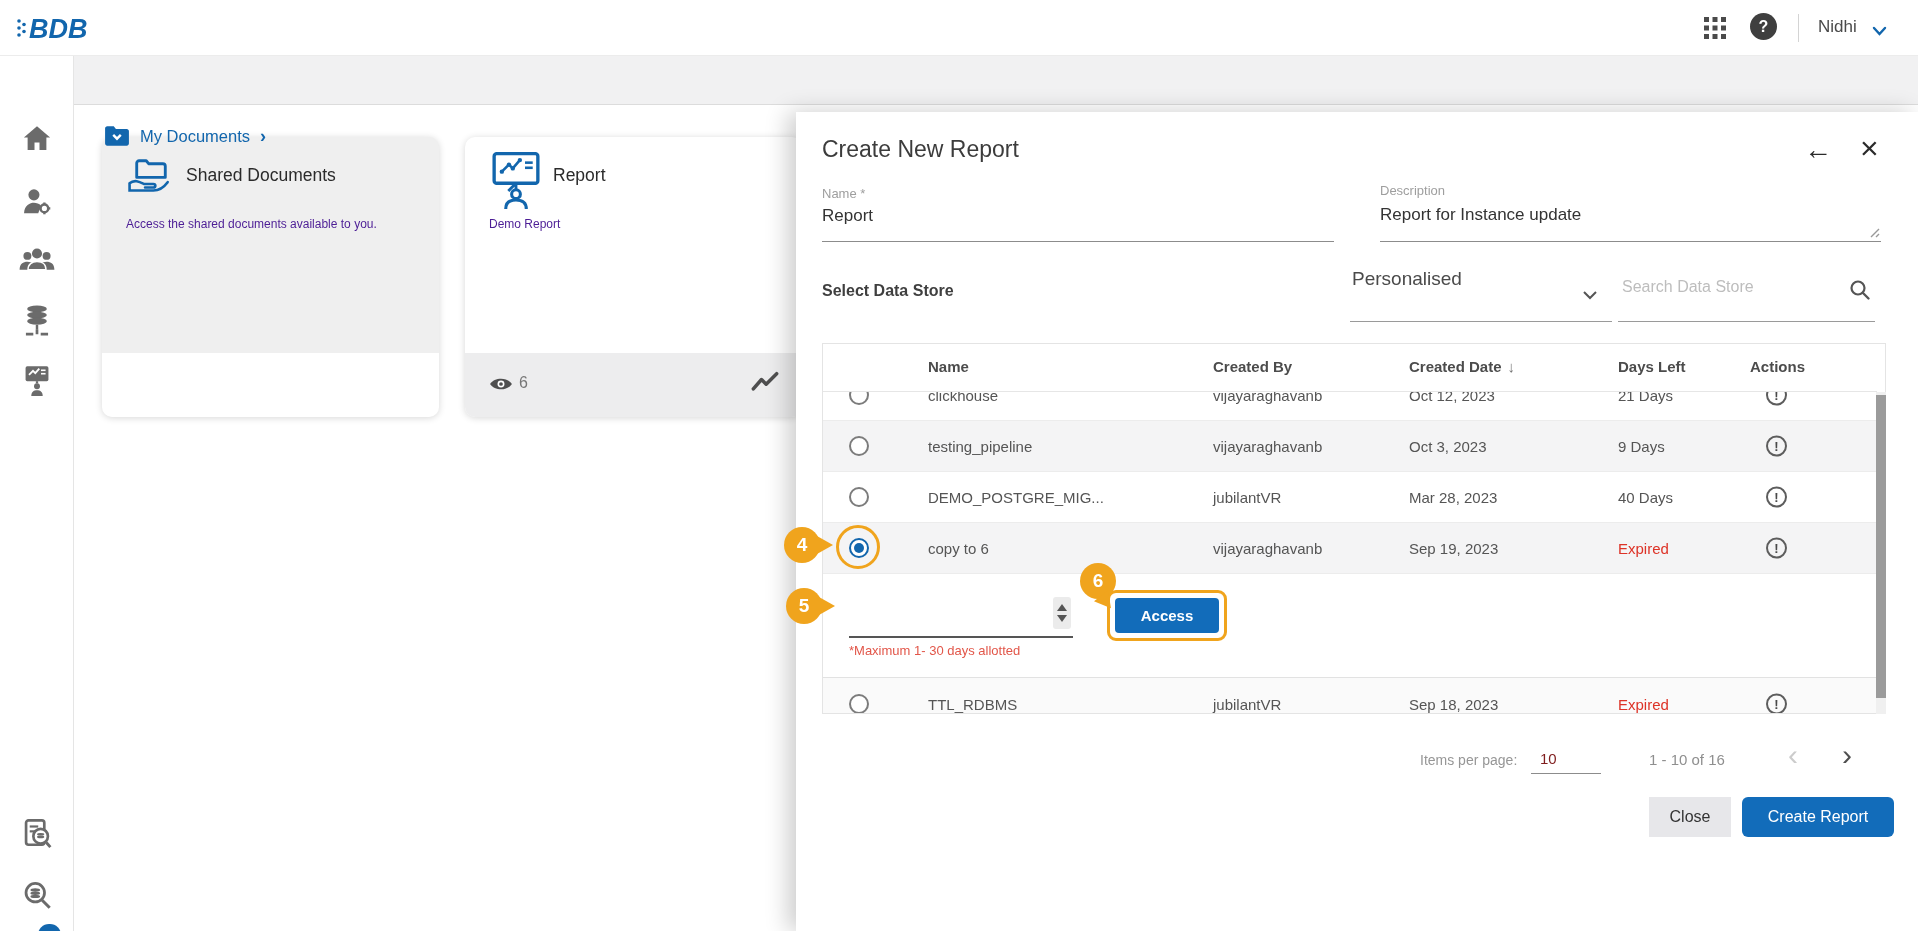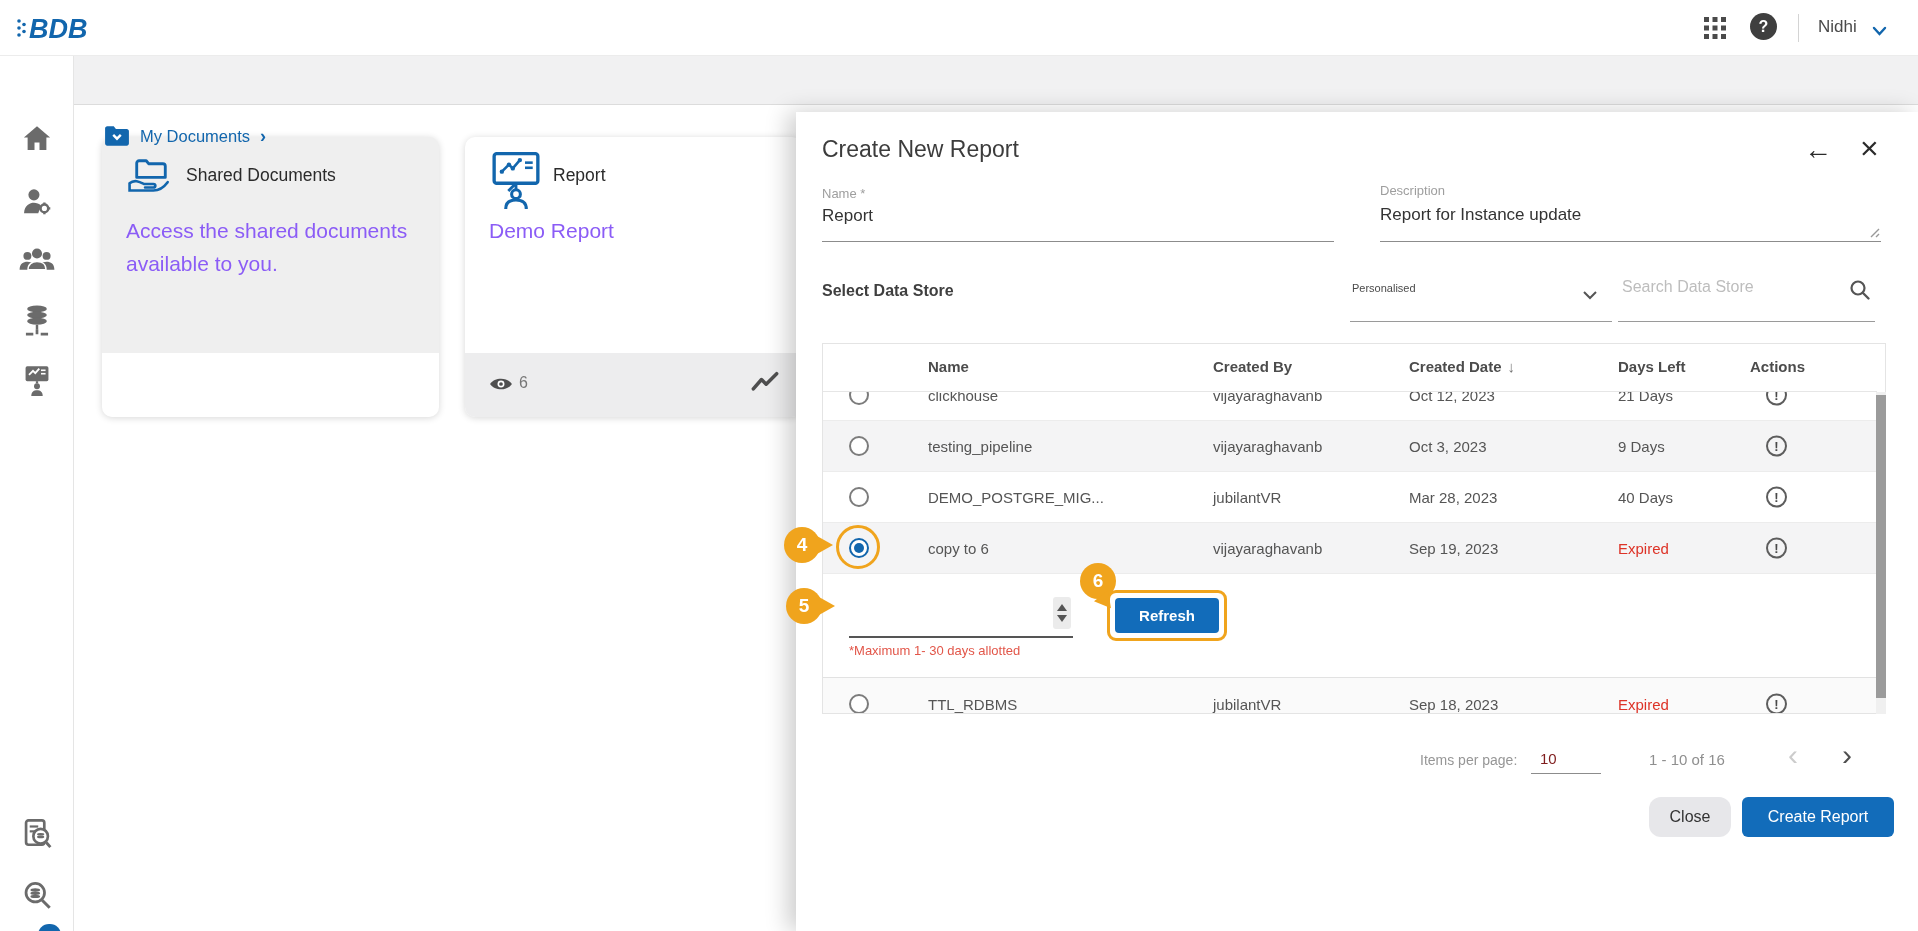--- a/index.html
+++ b/index.html
@@ -34,32 +34,32 @@
   .bell-badge{position:absolute;left:38px;top:868px;min-width:23px;height:22px;border-radius:11px;background:#1266ad;color:#fff;font-size:11px;font-weight:bold;display:flex;align-items:center;justify-content:center;z-index:26}
 
   
   .card{position:absolute;top:137px;width:337px;height:280px;border-radius:10px;box-shadow:0 1px 7px rgba(0,0,0,.16);cursor:pointer}
   .card1{left:102px;background:#efefef}
   .card2{left:465px;background:#fff}
   .card-footer{position:absolute;left:0;bottom:0;width:337px;height:64px;border-radius:0 0 10px 10px}
   .card1 .card-footer{background:#fff}
   .card2 .card-footer{background:#ededee}
   .card-title{position:absolute;font-size:17.5px;color:#2b2b2b}
-  .card-desc{position:absolute;font-size:21px;color:#8b5cf6;line-height:1.55}
+  .card-desc{position:absolute;font-size:12px;color:#4c1d95;line-height:1.55}
 
   
   .modal{position:absolute;left:796px;top:112px;width:1122px;height:819px;background:#fff;box-shadow:-8px 0 22px rgba(0,0,0,.20);z-index:40}
   .modal-title{position:absolute;left:26px;top:24px;font-size:23px;color:#3c3c3c;font-weight:500}
   .back-icon{position:absolute;left:1008px;top:22px;font-size:28px;color:#2b2b2b;cursor:pointer}
   .close-icon{position:absolute;left:1064px;top:18px;font-size:32px;color:#2b2b2b;cursor:pointer}
   .fld-label{position:absolute;font-size:13px;color:#9e9e9e}
   .fld-input{position:absolute;border:none;outline:none;background:transparent;font-size:17px;color:#333}
   .fld-line{position:absolute;height:1px;background:#8c8c8c}
   .section-title{position:absolute;left:26px;top:170px;font-size:16px;font-weight:bold;color:#3f3f3f}
-  .select-value{position:absolute;left:556px;top:170px;font-size:11px;color:#4a4a4a;cursor:pointer}
+  .select-value{position:absolute;left:556px;top:156px;font-size:19px;color:#4a4a4a;cursor:pointer}
   .select-chevron{position:absolute;left:786px;top:174px;cursor:pointer}
   .search-input{position:absolute;left:826px;top:166px;width:220px;border:none;outline:none;background:transparent;font-size:16px;color:#444}
   .search-input::placeholder{color:#bdbdbd}
 
   
   .dtable{position:absolute;left:26px;top:231px;width:1064px;height:371px;border:1px solid #e4e4e4;background:#fff}
   .thead{position:absolute;left:0;top:0;width:1054px;height:48px;background:#fff;border-bottom:1px solid #e6e6e6;z-index:5}
   .th{position:absolute;top:14px;font-size:15px;font-weight:bold;color:#4c4c4c;white-space:nowrap}
   .trow{position:absolute;left:0;width:1054px;height:51px;border-bottom:1px solid #ececec}
   .cell{position:absolute;top:50%;transform:translateY(-50%);font-size:15px;color:#555;white-space:nowrap}
@@ -90,21 +90,21 @@
   .refresh-btn{position:absolute;left:292px;top:24px;width:104px;height:35px;background:#126cba;border:none;border-radius:4px;color:#fff;font-size:15px;font-weight:bold;cursor:pointer;z-index:7}
   .ibeam{position:absolute;left:148px;top:24px;z-index:8}
 
   
   .pg-label{position:absolute;left:624px;top:640px;font-size:14px;color:#969696}
   .pg-size{position:absolute;left:744px;top:638px;font-size:15px;color:#7f1d1d;cursor:pointer}
   .pg-size-line{position:absolute;left:735px;top:661px;width:70px;height:1px;background:#8c8c8c}
   .pg-range{position:absolute;left:853px;top:639px;font-size:15px;color:#8f8f8f}
   .pg-prev{position:absolute;left:992px;top:626px;font-size:30px;color:#cccccc;cursor:default}
   .pg-next{position:absolute;left:1046px;top:626px;font-size:30px;color:#4f4f4f;cursor:pointer}
-  .close-btn{position:absolute;left:853px;top:685px;width:82px;height:40px;background:#e7e7ea;border:none;border-radius:12px;font-size:16px;color:#333;cursor:pointer}
+  .close-btn{position:absolute;left:853px;top:685px;width:82px;height:40px;background:#e7e7ea;border:none;border-radius:0;font-size:16px;color:#333;cursor:pointer}
   .create-report-btn{position:absolute;left:946px;top:685px;width:152px;height:40px;background:#126cba;border:none;border-radius:6px;font-size:16px;color:#fff;cursor:pointer}
 
   
   .abadge{position:absolute;width:36px;height:36px;border-radius:50%;background:#f0a41d;color:#fff;font-weight:bold;font-size:19px;display:flex;align-items:center;justify-content:center;z-index:60}
   .abadge.tail-right::after{content:"";position:absolute;right:-13px;top:9px;width:0;height:0;border-top:9px solid transparent;border-bottom:9px solid transparent;border-left:16px solid #f0a41d}
   .abadge.tail-down::after{content:"";position:absolute;bottom:-11px;right:1px;width:0;height:0;border-left:9px solid transparent;border-right:9px solid transparent;border-top:16px solid #f0a41d;transform:rotate(-38deg)}
   .radio-ring{position:absolute;left:836px;top:525px;width:44px;height:44px;border:3.5px solid #f0a41d;border-radius:50%;z-index:55}
 </style>
 </head>
 <body>
@@ -442,21 +442,21 @@
       </div>
 
       <div class="expand">
         <div class="stepper">
             <span class="up"></span>
             <span class="down"></span>
           </div>
         <div class="ttl-line"></div>
         <span class="ttl-hint">*Maximum 1- 30 days allotted</span>
         <div class="refresh-outline"></div>
-        <button class="refresh-btn">Refresh</button>
+        <button class="refresh-btn">Access</button>
       </div>
 
       <div class="row-clip" style="top:334px;height:35px">
         <div class="trow" style="top:0;background:#fafafa;border-bottom:none">
           <span class="cell col-radio">
               <span class="radio"></span>
             </span>
           <span class="cell col-name">TTL_RDBMS</span>
           <span class="cell col-by">jubilantVR</span>
           <span class="cell col-date">Sep 18, 2023</span>

